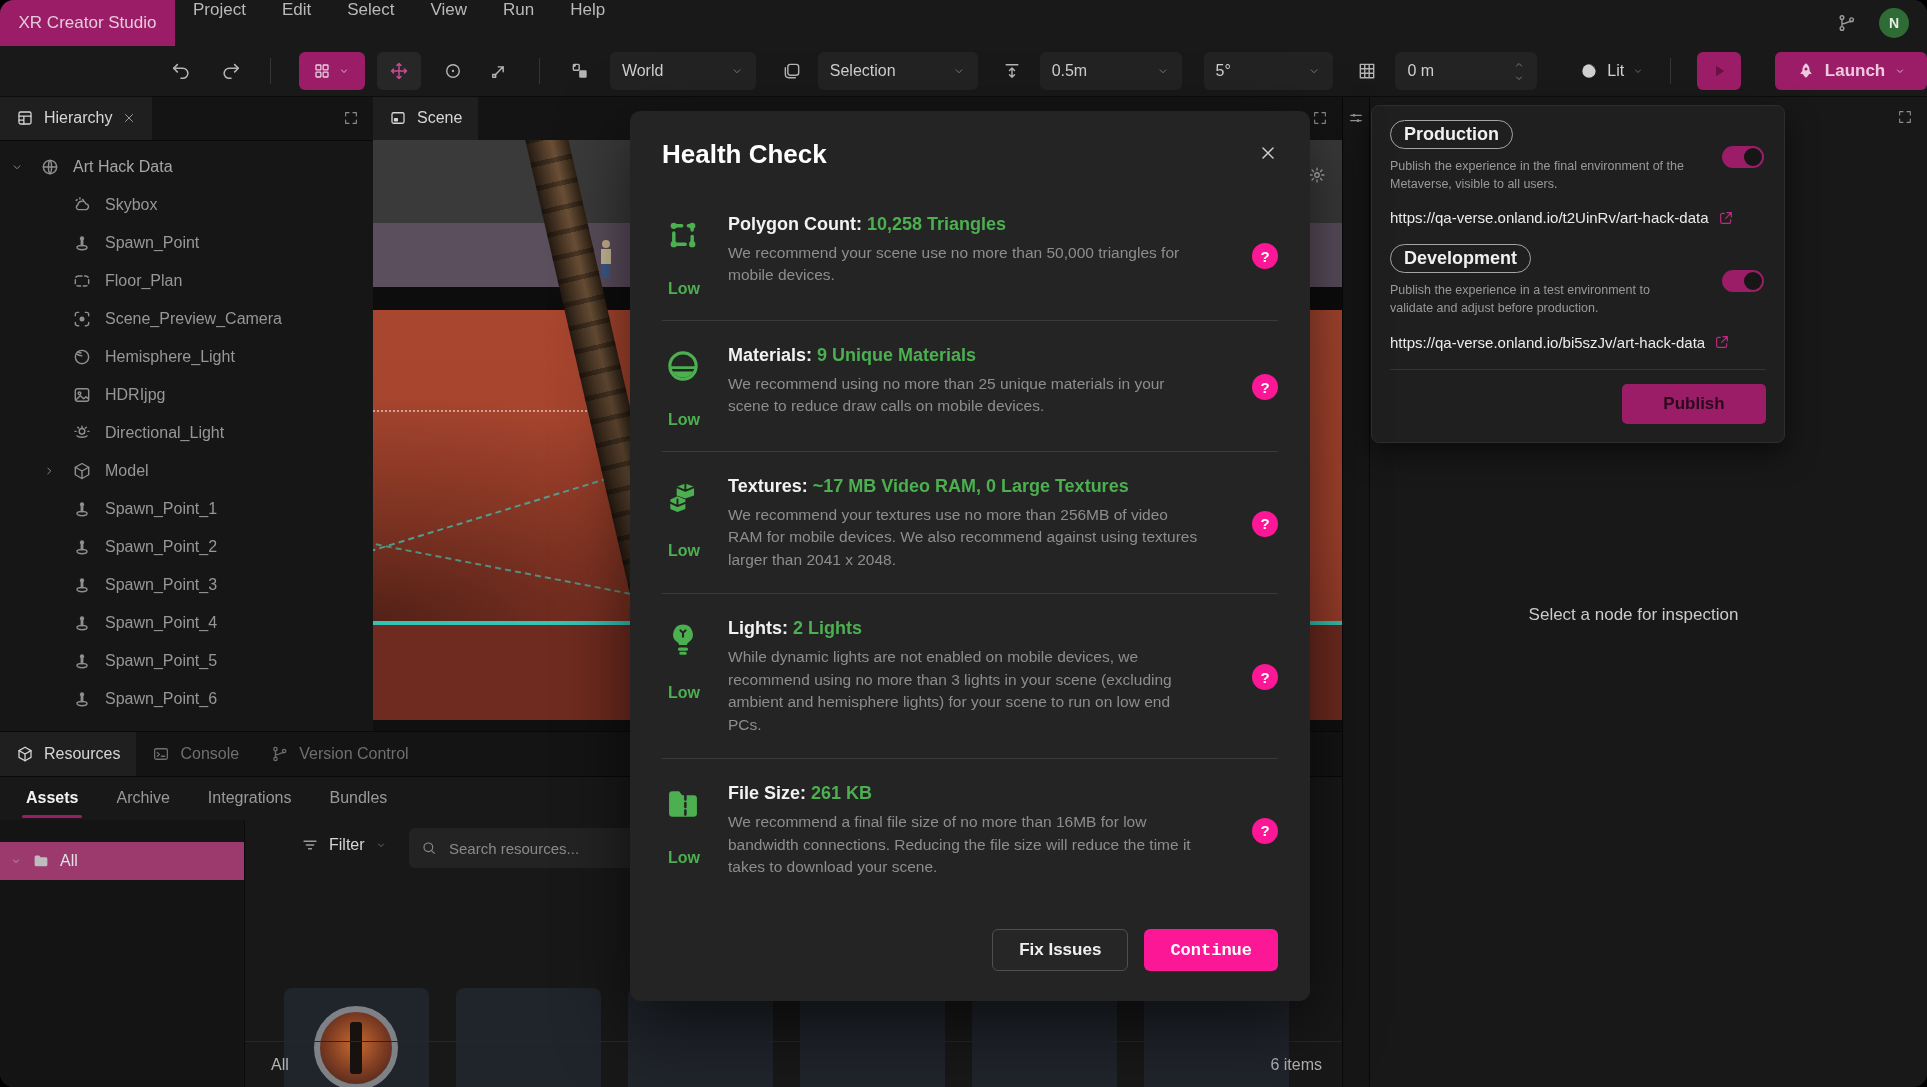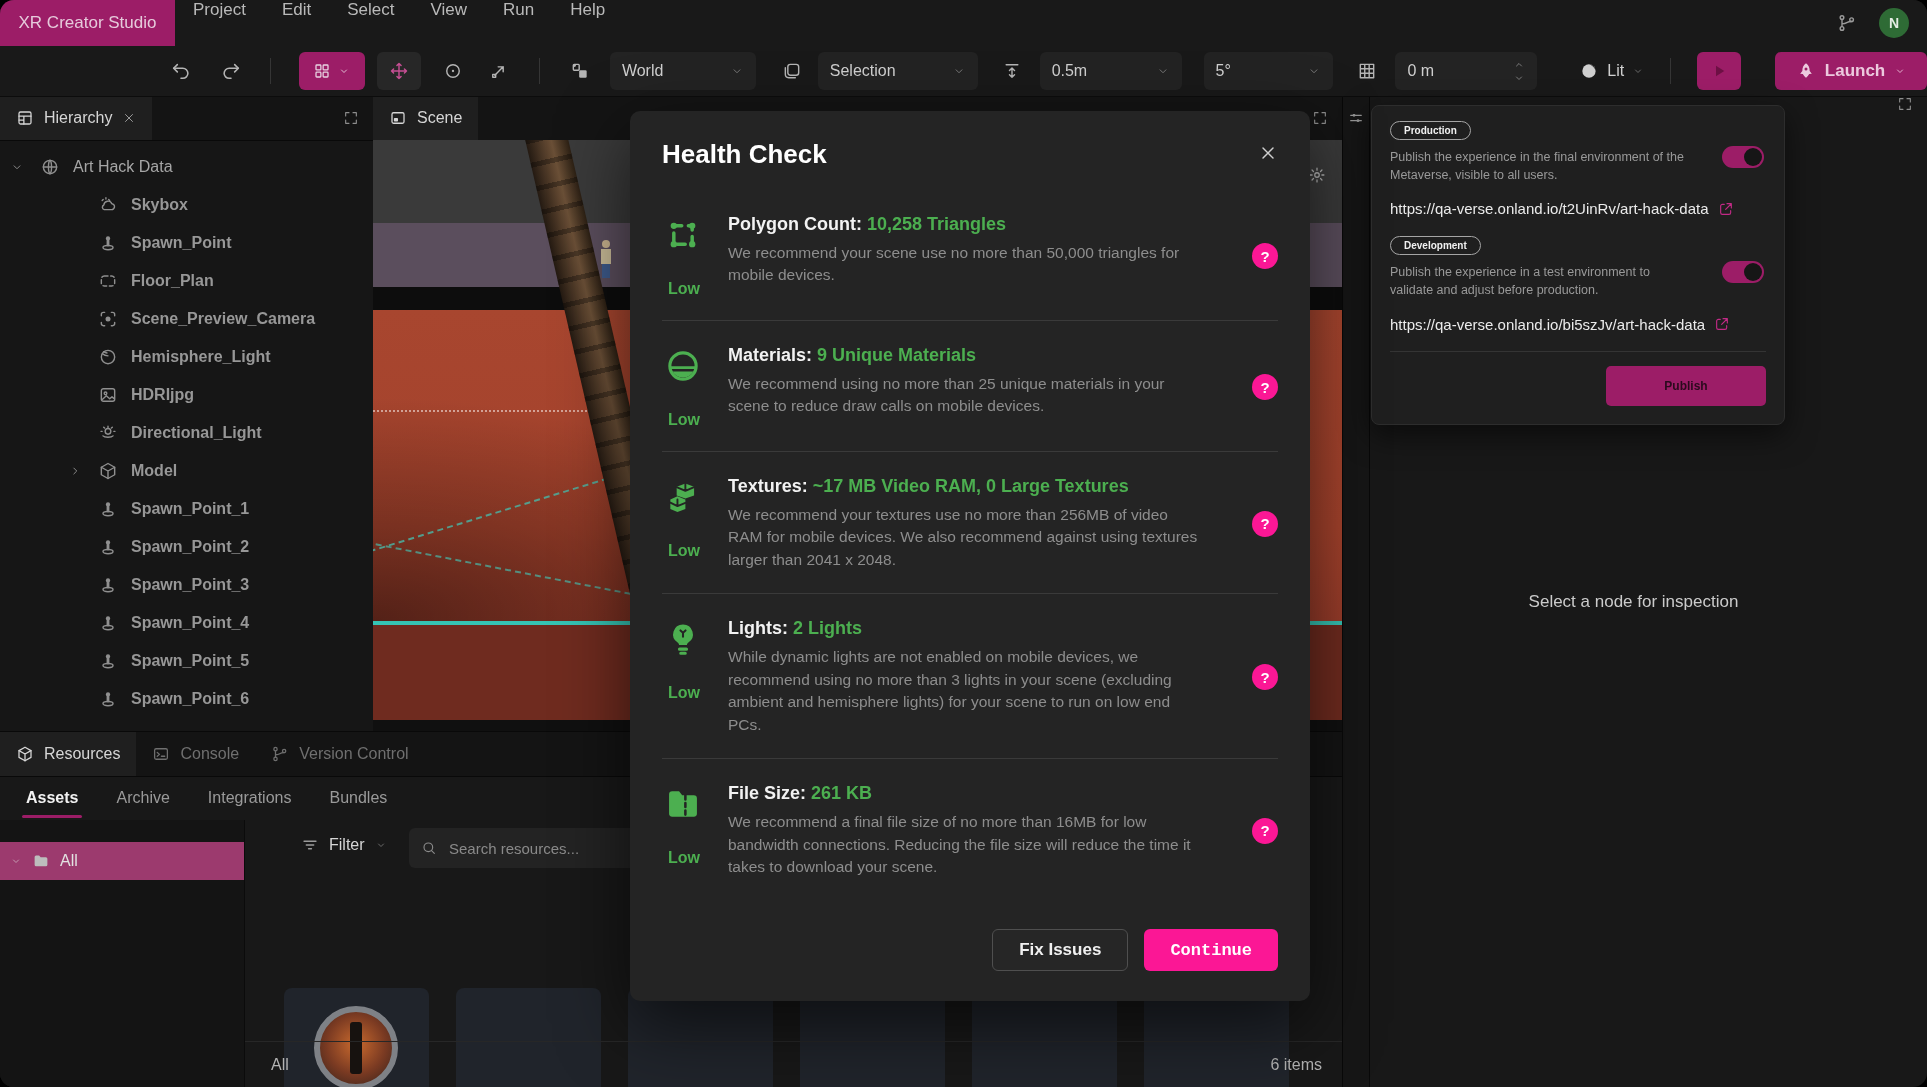--- a/index.html
+++ b/index.html
@@ -35,21 +35,21 @@
   .ptabbar{position:absolute;left:0;top:0;right:0;height:44px;background:#141414;border-bottom:1px solid #090909;display:flex;align-items:stretch;}
   .ptab{display:flex;align-items:center;gap:10px;padding:0 16px;color:#6f6f6f;font-size:16px;}
   .ptab.active{background:#1f1f1f;color:#d6d6d6;}
   .expand-r{position:absolute;right:14px;top:14px;color:#8d8d8d;}
 
   
   .hierarchy{position:absolute;left:0;top:96px;width:373px;height:635px;background:#161616;border-right:1px solid #090909;}
   .tree{position:absolute;top:52px;left:0;right:0;bottom:0;overflow:hidden;}
   .tree-row{display:flex;align-items:center;height:38px;color:#979797;font-size:16px;}
   .tree-row.d0{padding-left:10px;color:#a6a6a6;}
-  .tree-row.d1{padding-left:68px;font-weight:bold;}
+  .tree-row.d1{padding-left:42px;}
   .chevslot{width:30px;display:flex;align-items:center;color:#8a8a8a;}
   .chevslot .icon{display:none;}
   .has-down .chev-down{display:inline-flex;}
   .has-right .chev-right{display:inline-flex;}
   .tree-ic{color:#8f8f8f;margin-right:13px;}
   
   .viewport{position:absolute;left:373px;top:96px;width:969px;height:635px;background:#141414;}
   .vp-canvas{position:absolute;left:0;top:44px;right:0;bottom:0;background:#3a3a3a;overflow:hidden;}
   .vp-band{position:absolute;left:0;right:0;}
   .vp-mauve{top:83px;height:64px;background:#5b4e5d;}
@@ -65,34 +65,34 @@
   .vp-pole{position:absolute;left:150px;top:-12px;width:42px;height:660px;transform:rotate(-13deg);transform-origin:top center;background:linear-gradient(90deg,#241a12,#5b432e 45%,#6b5037 60%,#2c2014),
     repeating-linear-gradient(0deg,rgba(0,0,0,.3) 0 5px,transparent 5px 24px);background-blend-mode:multiply;}
   .vp-person{position:absolute;left:224px;top:100px;width:18px;height:40px;}
   .vp-person .head{width:8px;height:8px;border-radius:50%;background:#c9b38e;margin:0 auto;}
   .vp-person .torso{width:10px;height:15px;background:#c9bb97;margin:1px auto 0;}
   .vp-person .legs{width:8px;height:14px;background:#3d5a8a;margin:0 auto;}
   .vp-gear{position:absolute;right:16px;top:26px;color:#b5b5b5;}
 
   
   .side-strip{position:absolute;left:1342px;top:96px;width:28px;height:991px;background:#161616;border-left:1px solid #090909;border-right:1px solid #090909;display:flex;justify-content:center;padding-top:14px;box-sizing:border-box;color:#9a9a9a;}
-  .inspector{position:absolute;left:1370px;top:82px;width:557px;height:991px;background:#181818;}
+  .inspector{position:absolute;left:1370px;top:95px;width:557px;height:991px;background:#181818;}
   .inspector-empty{position:absolute;top:510px;left:0;right:30px;text-align:center;color:#cbcbcb;font-size:17px;}
 
   
   .popover{position:absolute;left:1371px;top:105px;width:414px;background:#1f1f1f;border:1px solid #2d2d2d;border-radius:8px;box-shadow:0 10px 30px rgba(0,0,0,.55);z-index:60;padding:14px 18px 18px;box-sizing:border-box;}
   .pub-block{position:relative;}
-  .pill{display:inline-block;border:1.5px solid #a5a5a5;border-radius:999px;padding:3px 13px;color:#f0f0f0;font-size:10px;font-weight:bold;}
+  .pill{display:inline-block;border:1.5px solid #a5a5a5;border-radius:999px;padding:3px 13px;color:#f0f0f0;font-size:18px;font-weight:bold;}
   .pub-desc{margin-top:8px;width:300px;color:#999;font-size:12.5px;line-height:1.45;}
   .toggle{position:absolute;right:2px;top:26px;width:42px;height:22px;border-radius:12px;background:var(--c-accent,#9c1d67);}
   .toggle::after{content:"";position:absolute;right:2px;top:2px;width:18px;height:18px;border-radius:50%;background:#161616;}
   .url-row{display:flex;align-items:center;gap:9px;margin:16px 0 18px;color:#ebebeb;font-size:15px;}
   .url-row .icon{color:var(--c-link,#c22a86);}
   .pop-div{height:1px;background:#343434;margin:4px 0 14px;}
-  .publish-btn{display:block;margin-left:auto;width:160px;height:40px;border:none;border-radius:5px;background:var(--c-accent,#9c1d67);color:#2a0a1d;font-size:12px;font-weight:bold;font-family:inherit;}
+  .publish-btn{display:block;margin-left:auto;width:144px;height:40px;border:none;border-radius:5px;background:var(--c-accent,#9c1d67);color:#2a0a1d;font-size:17px;font-weight:bold;font-family:inherit;}
 
   
   .resources{position:absolute;left:0;top:731px;width:1342px;height:356px;background:#181818;border-top:1px solid #090909;}
   .sub-tabs{position:absolute;top:44px;left:0;right:0;height:44px;display:flex;align-items:center;gap:38px;padding-left:26px;}
   .sub-tab{color:#9a9a9a;font-size:16px;position:relative;}
   .sub-tab.active{color:#f2f2f2;font-weight:bold;}
   .sub-tab.active::after{content:"";position:absolute;left:-4px;right:-4px;bottom:-11px;height:3px;background:var(--c-accent,#9c1d67);border-radius:2px;}
   .res-left{position:absolute;left:0;top:88px;bottom:0;width:244px;background:#141414;border-right:1px solid #0b0b0b;}
   .folder-row{margin-top:22px;height:38px;background:var(--c-folder_highlight,#9c3a6e);display:flex;align-items:center;color:#e2e2e2;font-size:16px;gap:10px;padding-left:10px;}
   .folder-row .fchev{color:#caa9bb;}

